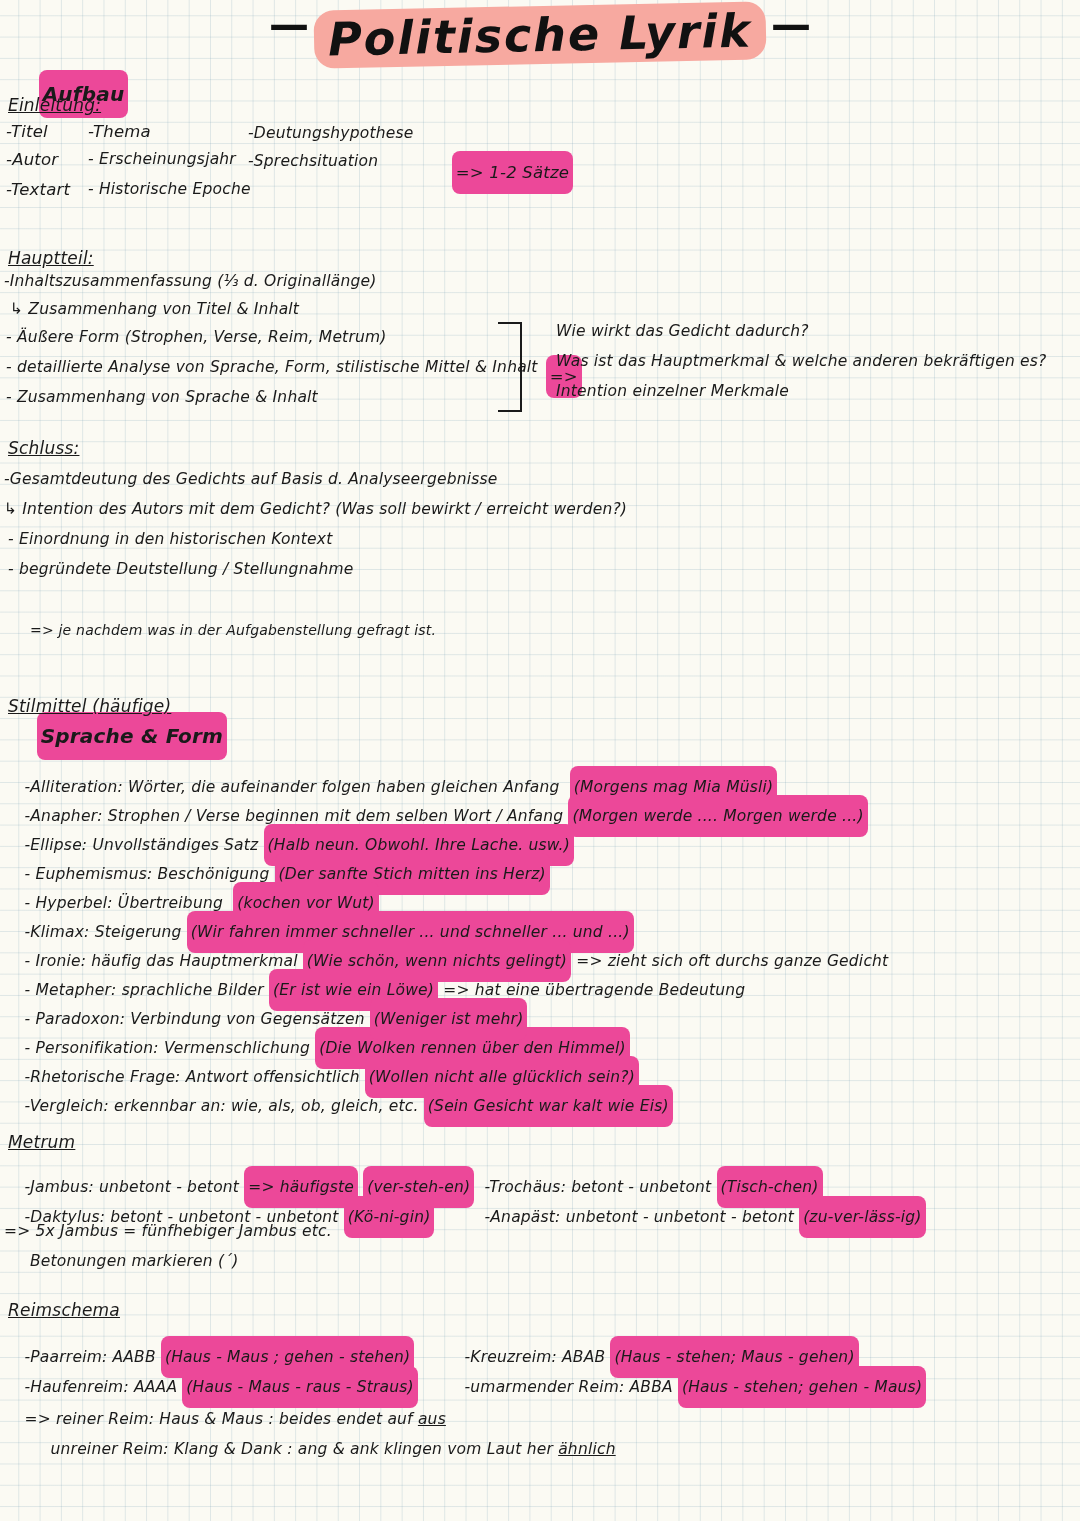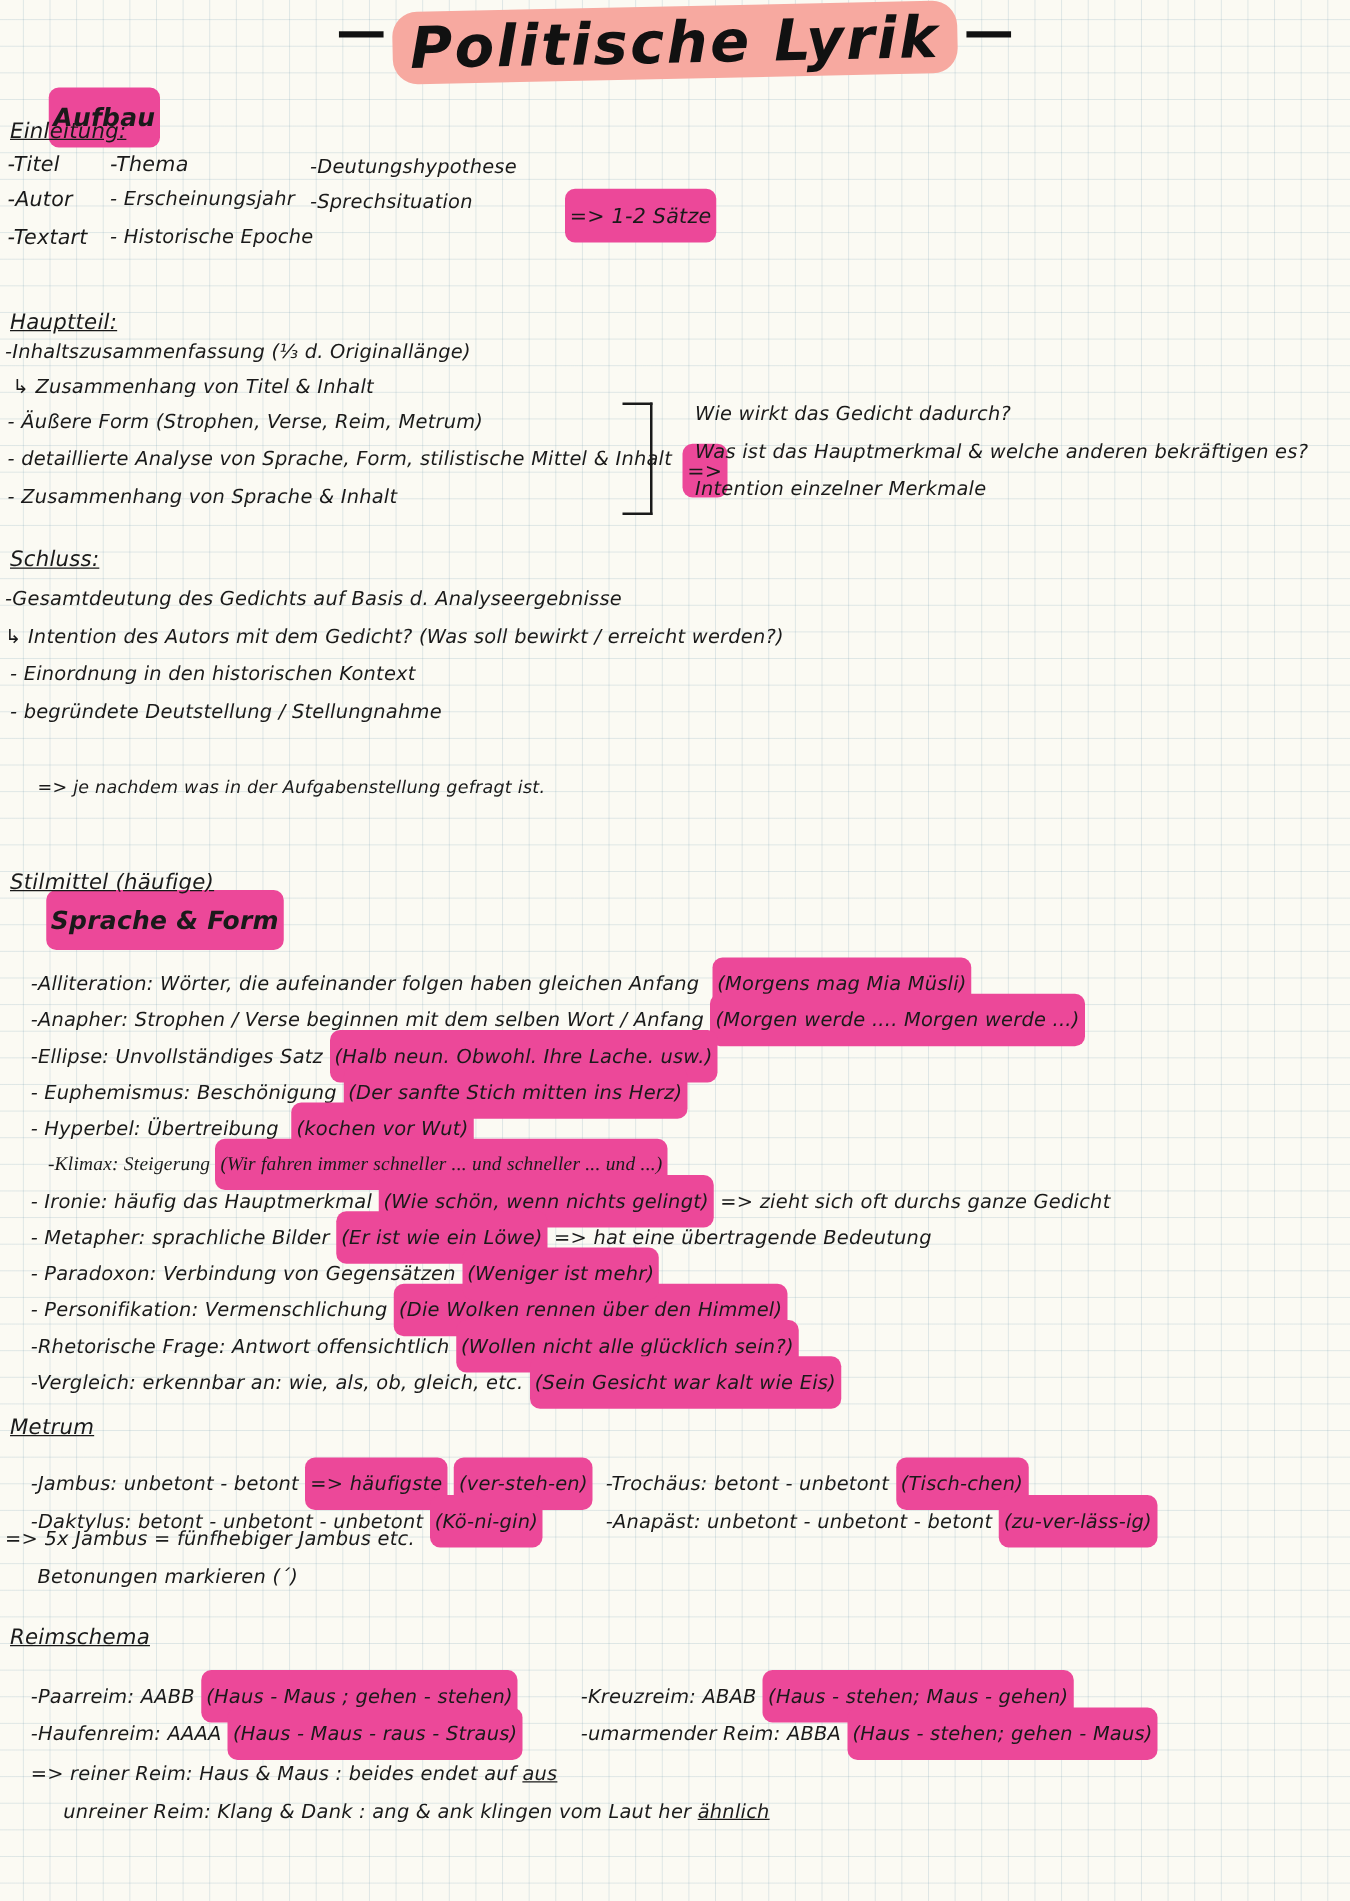--- a/index.html
+++ b/index.html
@@ -181,21 +181,21 @@
   </div>
   <div class="hw body-m" style="left:4px; top:818px;">
     <span>-Ellipse:</span><span> </span><span>Unvollständiges Satz</span><span> </span><span class="hl">(Halb neun. Obwohl. Ihre Lache. usw.)</span>
   </div>
   <div class="hw body-m" style="left:4px; top:847px;text-align:right;">
     <span>- Euphemismus:</span><span> </span><span>Beschönigung</span><span> </span><span class="hl">(Der sanfte Stich mitten ins Herz)</span>
   </div>
   <div class="hw body-m" style="left:4px; top:876px;">
     <span>- Hyperbel:</span><span> </span><span>Übertreibung</span><span>  </span><span class="hl">(kochen vor Wut)</span>
   </div>
-  <div class="hw body-m" style="left:22px; top:905px;font-family:Liberation Serif, serif;">
+  <div class="hw body-m" style="left:4px; top:905px;">
     <span>-Klimax:</span><span> </span><span>Steigerung</span><span> </span><span class="hl">(Wir fahren immer schneller ... und schneller ... und ...)</span>
   </div>
   <div class="hw body-m" style="left:4px; top:934px;">
     <span>- Ironie:</span><span> </span><span>häufig das Hauptmerkmal</span><span> </span><span class="hl">(Wie schön, wenn nichts gelingt)</span><span> </span><span>=&gt; zieht sich oft durchs ganze Gedicht</span>
   </div>
   <div class="hw body-m" style="left:4px; top:963px;">
     <span>- Metapher:</span><span> </span><span>sprachliche Bilder</span><span> </span><span class="hl">(Er ist wie ein Löwe)</span><span> </span><span>=&gt; hat eine übertragende Bedeutung</span>
   </div>
   <div class="hw body-m" style="left:4px; top:1021px;">
     <span>- Personifikation:</span><span> </span><span>Vermenschlichung</span><span> </span><span class="hl">(Die Wolken rennen über den Himmel)</span>

